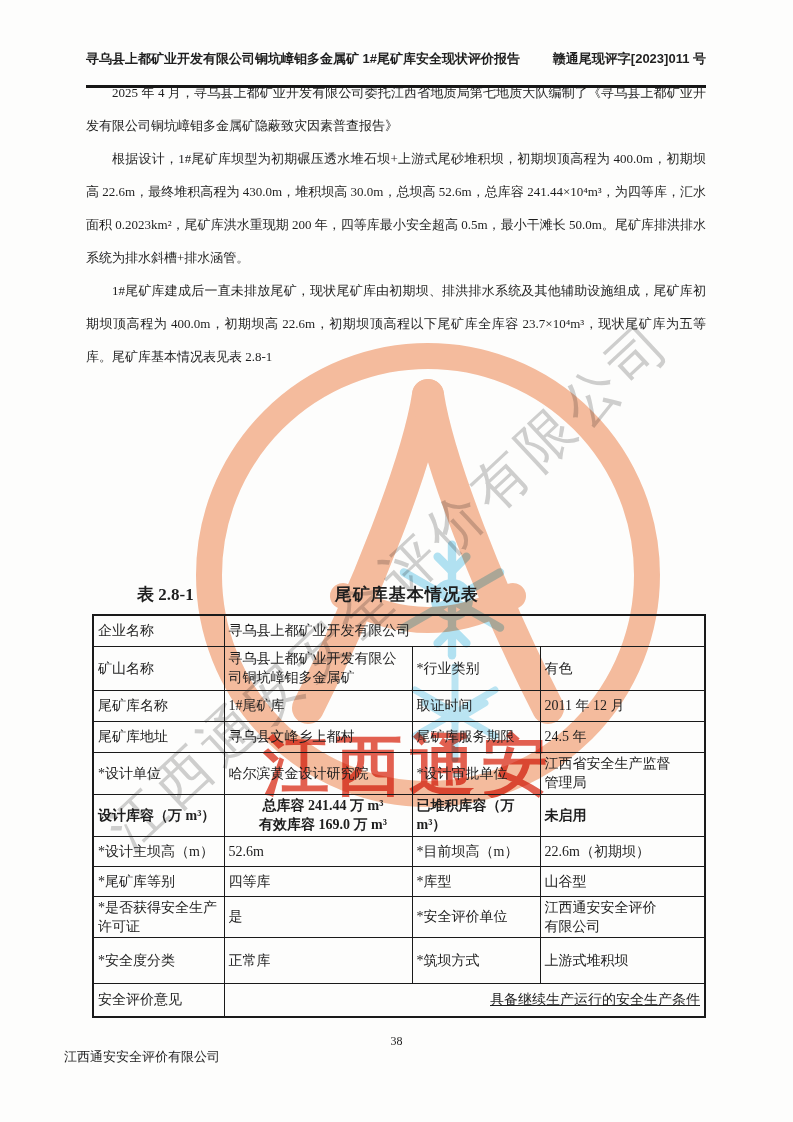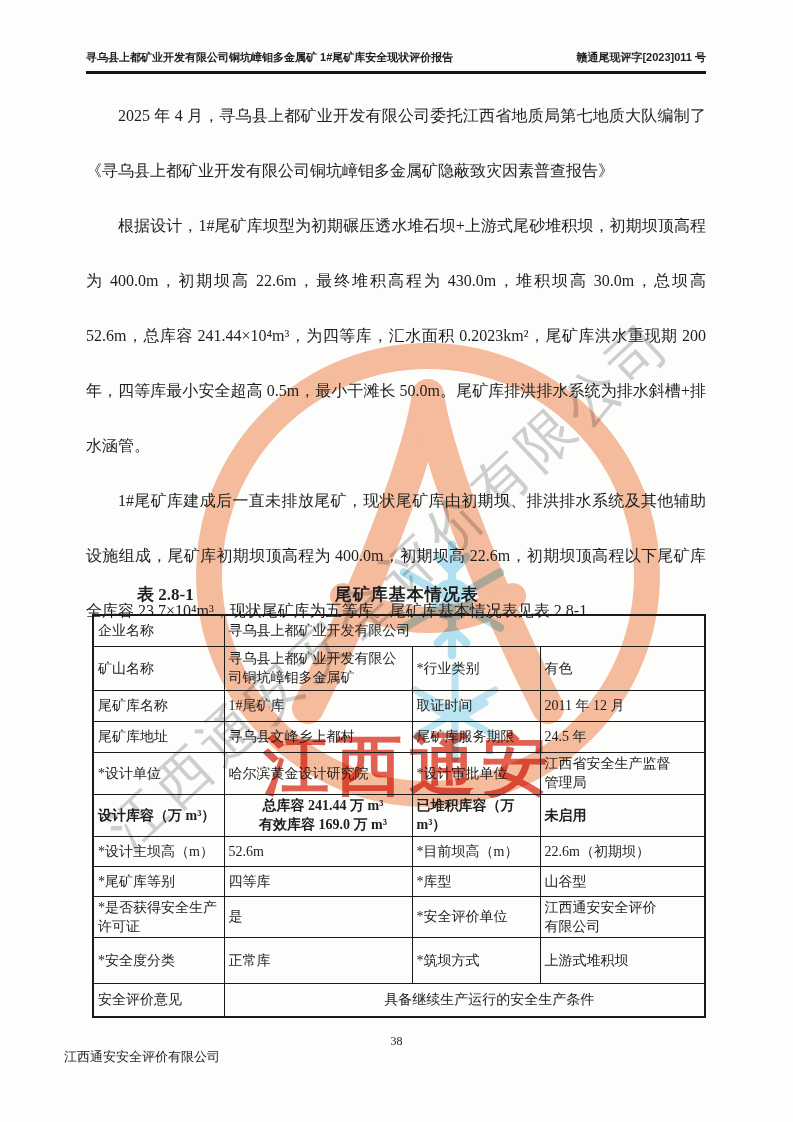--- a/index.html
+++ b/index.html
@@ -5,28 +5,28 @@
   html,body{margin:0;padding:0;background:#e9e9e9;}
   .page{
     position:relative;width:793px;height:1122px;margin:0 auto;
     background:#fdfdfc;overflow:hidden;color:#1e1e1e;
     font-family:"Liberation Serif","DejaVu Serif",serif;
   }
   
   .hdr{
     position:absolute;left:86px;top:50px;width:620px;
     display:flex;justify-content:space-between;align-items:flex-end;
-    border-bottom:3px solid #161616;padding-bottom:6px;
+    border-bottom:3px solid #161616;padding-bottom:17px;
     font-family:"Liberation Sans","DejaVu Sans",sans-serif;
-    font-weight:bold;font-size:11px;white-space:nowrap;
+    font-weight:bold;font-size:13px;white-space:nowrap;
   }
   
   .doc-body{
-    position:absolute;left:86px;top:88px;width:620px;
-    font-size:16px;line-height:55px;text-align:justify;
+    position:absolute;left:86px;top:76px;width:620px;
+    font-size:13px;line-height:33px;text-align:justify;
   }
   .doc-body p{margin:0;text-indent:2em;}
   
   .tbl-caption{
     position:absolute;left:92px;top:583px;width:612px;height:28px;
     font-weight:bold;font-size:17px;
   }
   .tbl-caption .cap-label{position:absolute;left:45px;top:0;}
   .tbl-caption .cap-title{position:absolute;left:50%;transform:translateX(-44%);top:0;letter-spacing:1px;}
   
@@ -34,21 +34,21 @@
     position:absolute;left:92px;top:614px;width:612px;
     border-collapse:collapse;table-layout:fixed;
     font-size:14px;line-height:19px;
   }
   table.info td{
     border:1px solid #1a1a1a;text-align:left;vertical-align:middle;
     padding:1px 4px;overflow:hidden;
   }
   table.info{border:2px solid #1a1a1a;}
   table.info td.ta-left{text-align:center;padding-left:14px;}
-  table.info td.ta-span-left{text-align:center;padding-left:54px;}
+  table.info td.ta-span-left{text-align:right;padding-left:54px;text-decoration:underline;}
   table.info tr:nth-child(1){height:31px;}
   table.info tr:nth-child(2){height:44px;padding-left:40px;}
   table.info tr:nth-child(3){height:31px;}
   table.info tr:nth-child(4){height:31px;}
   table.info tr:nth-child(5){height:42px;}
   table.info tr:nth-child(6){height:42px;font-weight:bold;}
   table.info tr:nth-child(7){height:30px;}
   table.info tr:nth-child(8){height:30px;}
   table.info tr:nth-child(9){height:30px;}
   table.info tr:nth-child(10){height:46px;}

